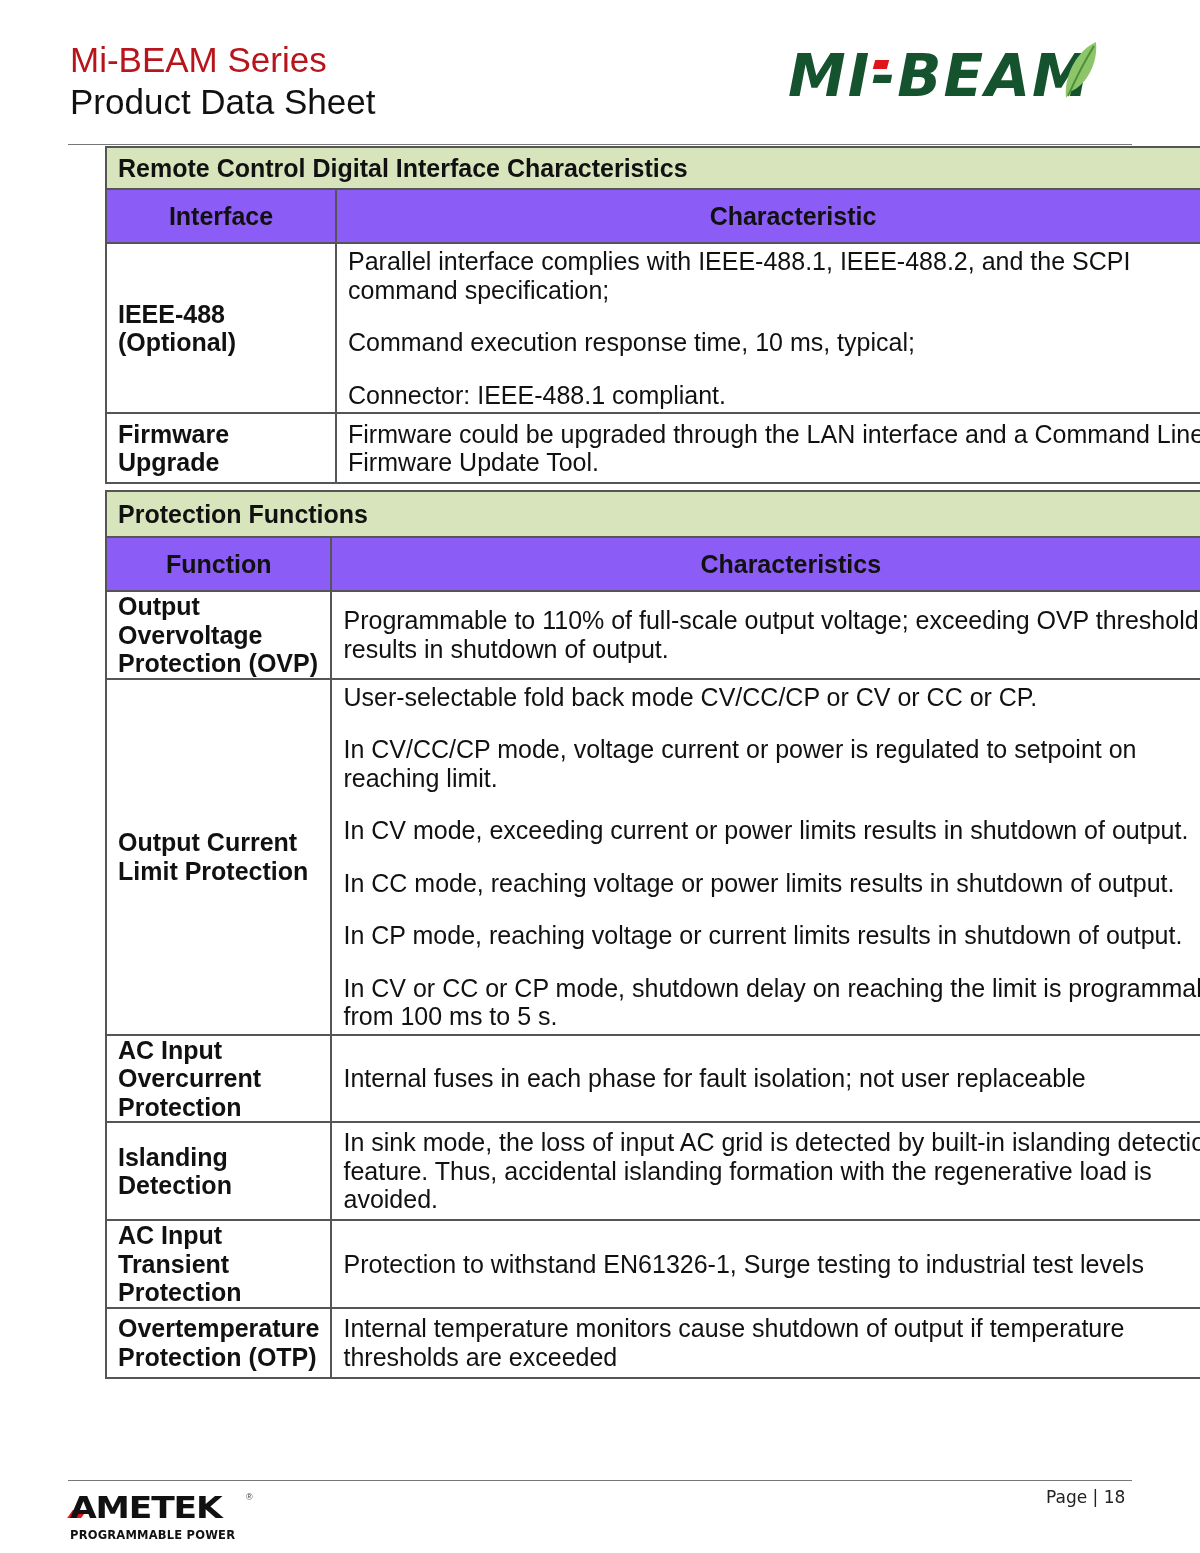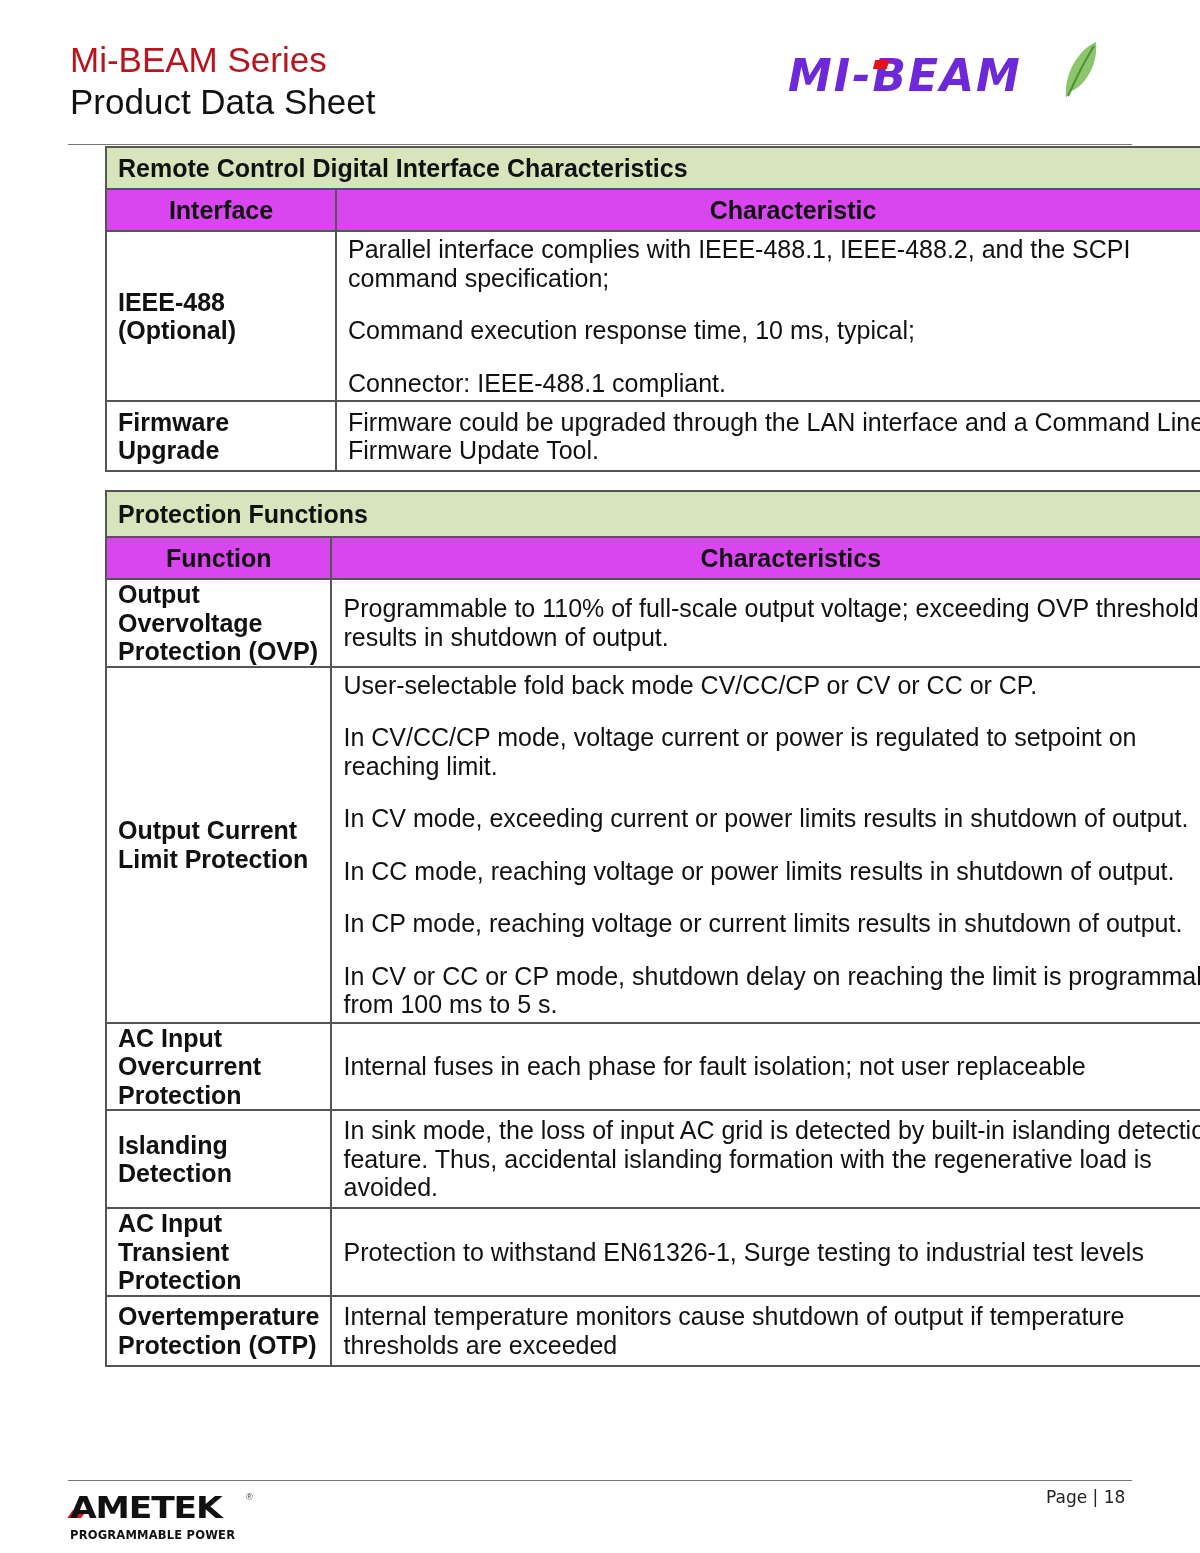--- a/index.html
+++ b/index.html
@@ -2,31 +2,31 @@
 <html><head>
 <meta charset="utf-8">
 <style>
   html, body { margin: 0; padding: 0; background: #ffffff; }
   body { width: 1200px; height: 1553px; position: relative; overflow: hidden;
          font-family: "Liberation Sans", sans-serif; color: #111; }
   .hdr-series { position: absolute; left: 70px; top: 42px; font-size: 35px; color: #b8141b; line-height: 1; }
   .hdr-title  { position: absolute; left: 70px; top: 84px; font-size: 35px; color: #111; line-height: 1; }
   .logo-mi { position: absolute; left: 788px; top: 46px; width: 320px; height: 60px; }
   .logo-mi .txt { font-family: "DejaVu Sans", sans-serif; font-weight: bold; font-style: italic;
-                  font-size: 44px; letter-spacing: 2px; color: #6d28d9; line-height: 60px; margin-top: 28px; }
+                  font-size: 58px; letter-spacing: 2px; color: #14532d; line-height: 60px; margin-top: 28px; }
   .logo-mi .i-dot { position: absolute; left: 86px; top: 14px; width: 14px; height: 9px; background: #e0141b; transform: skewX(-15deg); }
   .logo-mi .leaf { position: absolute; left: 272px; top: -6px; }
   .rule-top { position: absolute; left: 68px; top: 144px; width: 1064px; height: 0; border-top: 1.5px solid #777; }
   .rule-bot { position: absolute; left: 68px; top: 1480px; width: 1064px; height: 0; border-top: 1.5px solid #777; }
 
   table.spec { position: absolute; left: 105px; width: 1146px; border-collapse: collapse;
                font-size: 25px; line-height: 28.5px; }
   table.spec td, table.spec th { border: 2px solid #555; vertical-align: middle; }
   .cap-row td { background: #d8e4bc; font-weight: bold; text-align: left; padding: 5px 11px; height: 30px; }
-  .col-row th { background: #d946ef; font-weight: bold; text-align: center; padding: 5px 11px; height: 30px; }
+  .col-row th { background: #8b5cf6; font-weight: bold; text-align: center; padding: 11px 11px; height: 30px; }
   .lbl { font-weight: bold; padding: 0 11px; margin-left: 20px; }
   .val { padding: 3px 11px; }
   .val p { margin: 0; }
   .val p + p { margin-top: 24px; }
 
   #t1 { top: 146px; }
   #t2 { top: 490px; }
 
   .ametek { position: absolute; left: 70px; top: 1492px; }
   .ametek .word { font-family: "DejaVu Sans", sans-serif; font-weight: bold; font-size: 30px; letter-spacing: -1px;

